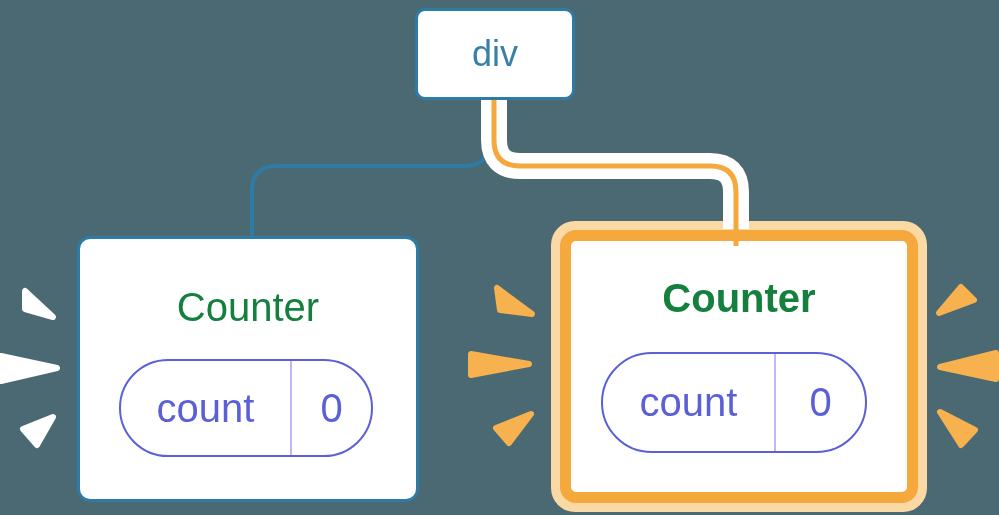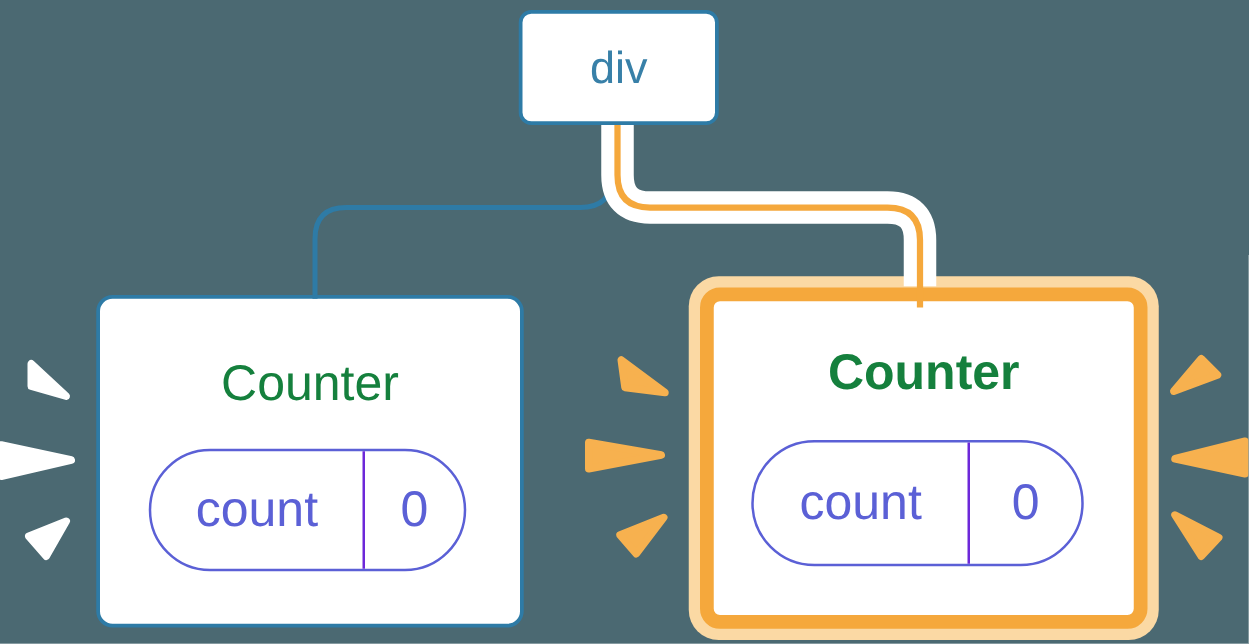--- a/index.html
+++ b/index.html
@@ -4,20 +4,21 @@
 <style>
   html, body { margin: 0; padding: 0; }
   body { font-family: "Liberation Sans", sans-serif; }
 
   .stage {
     position: relative;
     width: 999px;
     height: 515px;
     background: #4B6972;
     overflow: hidden;
+    text-decoration: underline;
   }
 
   
   .overlay {
     position: absolute;
     inset: 0;
     z-index: 2;
     pointer-events: none;
   }
 
@@ -94,21 +95,21 @@
     width: 254px; height: 98px;
     border-radius: 50px;
   }
   .counter-right .pill {
     left: 30px; top: 111px;
     width: 266px; height: 101px;
     border-radius: 52px;
   }
   .pill-key {
     display: flex; align-items: center; justify-content: center;
-    border-right: 2px solid #6d28d9;
+    border-right: 2px solid #c4b5fd;
     text-align: right;
   }
   .counter-left .pill-key { flex: 0 0 169px; }
   .counter-right .pill-key { flex: 0 0 171px; }
   .pill-val {
     flex: 1;
     display: flex; align-items: center; justify-content: center;
   }
 </style>
 </head>

